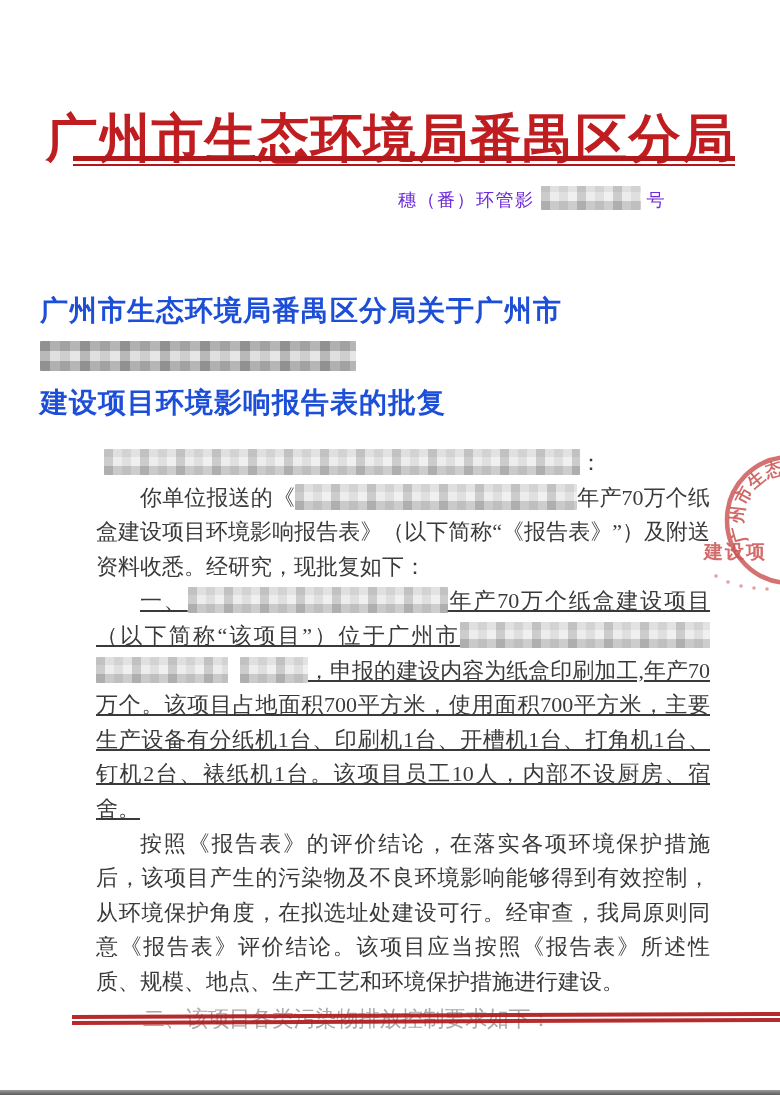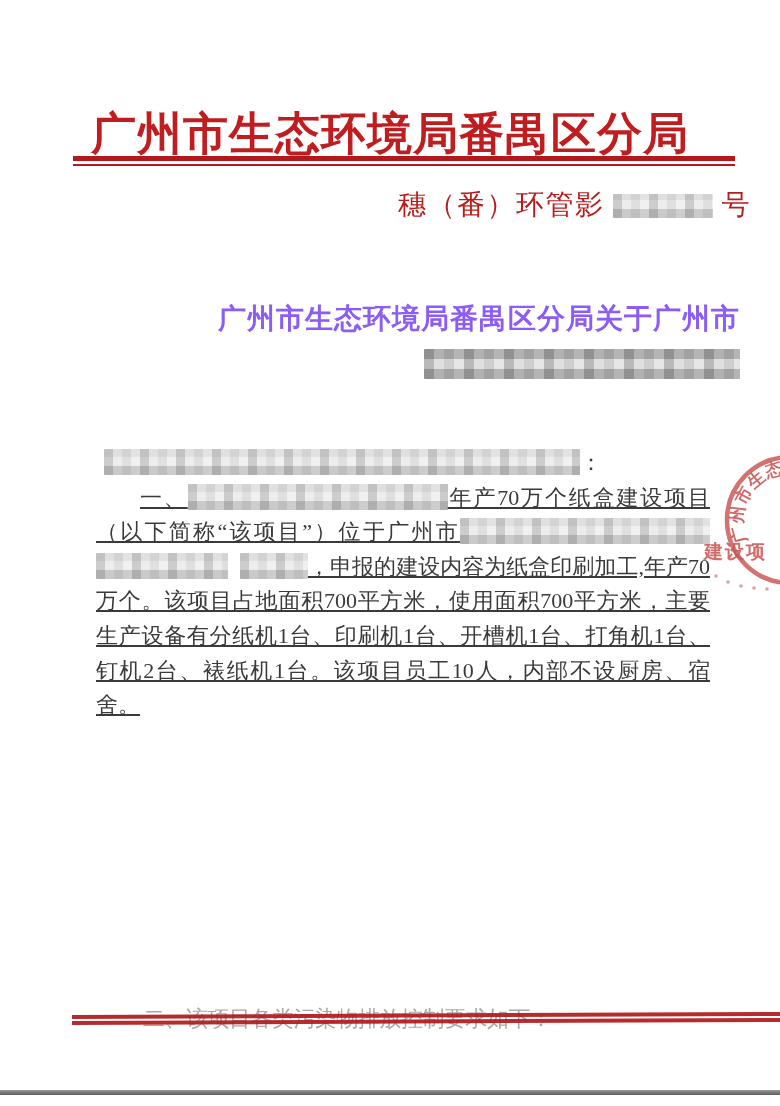--- a/index.html
+++ b/index.html
@@ -8,38 +8,38 @@
     width:780px;height:1106px;
     background:#fff;
     overflow:hidden;
     font-family:"Liberation Serif","DejaVu Serif",serif;
     color:#3a3a3a;
   }
   
   .agency-title{
     position:absolute;top:104px;left:0;width:780px;
     text-align:center;
-    font-size:45px;font-weight:bold;letter-spacing:1px;
+    font-size:52px;font-weight:bold;letter-spacing:1px;
     color:#c01d20;
     font-family:"Liberation Serif","DejaVu Serif",serif;
     white-space:nowrap;
   }
   .rule-thick{position:absolute;top:156px;left:73px;width:662px;height:5px;background:#b2191c;}
   .rule-thin {position:absolute;top:164px;left:73px;width:662px;height:2px;background:#b2191c;}
   .doc-number{
     position:absolute;top:186px;left:398px;
-    font-size:28px;letter-spacing:1.5px;color:#b91c1c;
+    font-size:18px;letter-spacing:1.5px;color:#6d28d9;
     white-space:nowrap;
   }
   
   .doc-title{
-    position:absolute;top:296px;left:40px;width:700px;
-    text-align:right;
+    position:absolute;top:288px;left:40px;width:700px;
+    text-align:left;
     font-size:28px;line-height:46px;font-weight:bold;
-    color:#8b5cf6;letter-spacing:1px;
+    color:#1d4ed8;letter-spacing:1px;
   }
   
   .rd{
     display:inline-block;height:26px;vertical-align:-5px;border-radius:1px;
     background-image:
       repeating-linear-gradient(0deg, rgba(120,120,120,.35) 0 9px, rgba(205,205,205,.22) 9px 18px, rgba(165,165,165,.28) 18px 27px),
       repeating-linear-gradient(90deg, rgba(135,135,135,.42) 0 9px, rgba(218,218,218,.24) 9px 18px, rgba(172,172,172,.32) 18px 27px, rgba(232,232,232,.2) 27px 36px);
   }
   .rd-title{
     height:30px;vertical-align:-5px;
@@ -92,28 +92,31 @@
     <span>穗（番）环管影</span>
     <span class="rd rd-sm" style="width:100px;"></span>
     <span>号</span>
   </div>
 
   <div class="doc-title">
     <div>广州市生态环境局番禺区分局关于广州市</div>
     <div>
       <span class="rd rd-title" style="width:316px;"></span>
     </div>
+    <div>建设项目环境影响报告表的批复</div>
   </div>
 
   <div class="body-text">
     <p class="p-salute"><span class="rd" style="width:476px;"></span><span>：</span></p>
 
+    <p class="p-report"><span>你单位报送的《</span><span class="rd" style="width:282px;"></span><span>年产70万个纸盒建设项目环境影响报告表》（以下简称“《报告表》”）及附送资料收悉。经研究，现批复如下：</span></p>
 
     <p class="p-item1"><span>一、</span><span class="rd" style="width:260px;"></span><span>年产70万个纸盒建设项目（以下简称“该项目”）位于广州市</span><span class="rd" style="width:250px;"></span> <span class="rd" style="width:132px;"></span><span class="gap"></span><span class="rd" style="width:68px;"></span><span>，申报的建设内容为纸盒印刷加工,年产70万个。该项目占地面积700平方米，使用面积700平方米，主要生产设备有分纸机1台、印刷机1台、开槽机1台、打角机1台、钉机2台、裱纸机1台。该项目员工10人，内部不设厨房、宿舍。</span></p>
 
+    <p class="p-conclusion">按照《报告表》的评价结论，在落实各项环境保护措施后，该项目产生的污染物及不良环境影响能够得到有效控制，从环境保护角度，在拟选址处建设可行。经审查，我局原则同意《报告表》评价结论。该项目应当按照《报告表》所述性质、规模、地点、生产工艺和环境保护措施进行建设。</p>
   </div>
 
   <div class="faded-line">二、该项目各类污染物排放控制要求如下：</div>
   <div class="bottom-rule-1"></div>
   <div class="bottom-rule-2"></div>
   <div class="scan-edge"></div>
 
   <svg class="seal" viewBox="0 0 220 220" xmlns="http://www.w3.org/2000/svg">
     <circle cx="104" cy="104" r="63" fill="none" stroke="#c5403f" stroke-width="4.5" opacity="0.82"></circle>
     <path id="sealArc" d="M 63.3 127.5 A 47 47 0 1 1 144.7 127.5" fill="none"></path>

